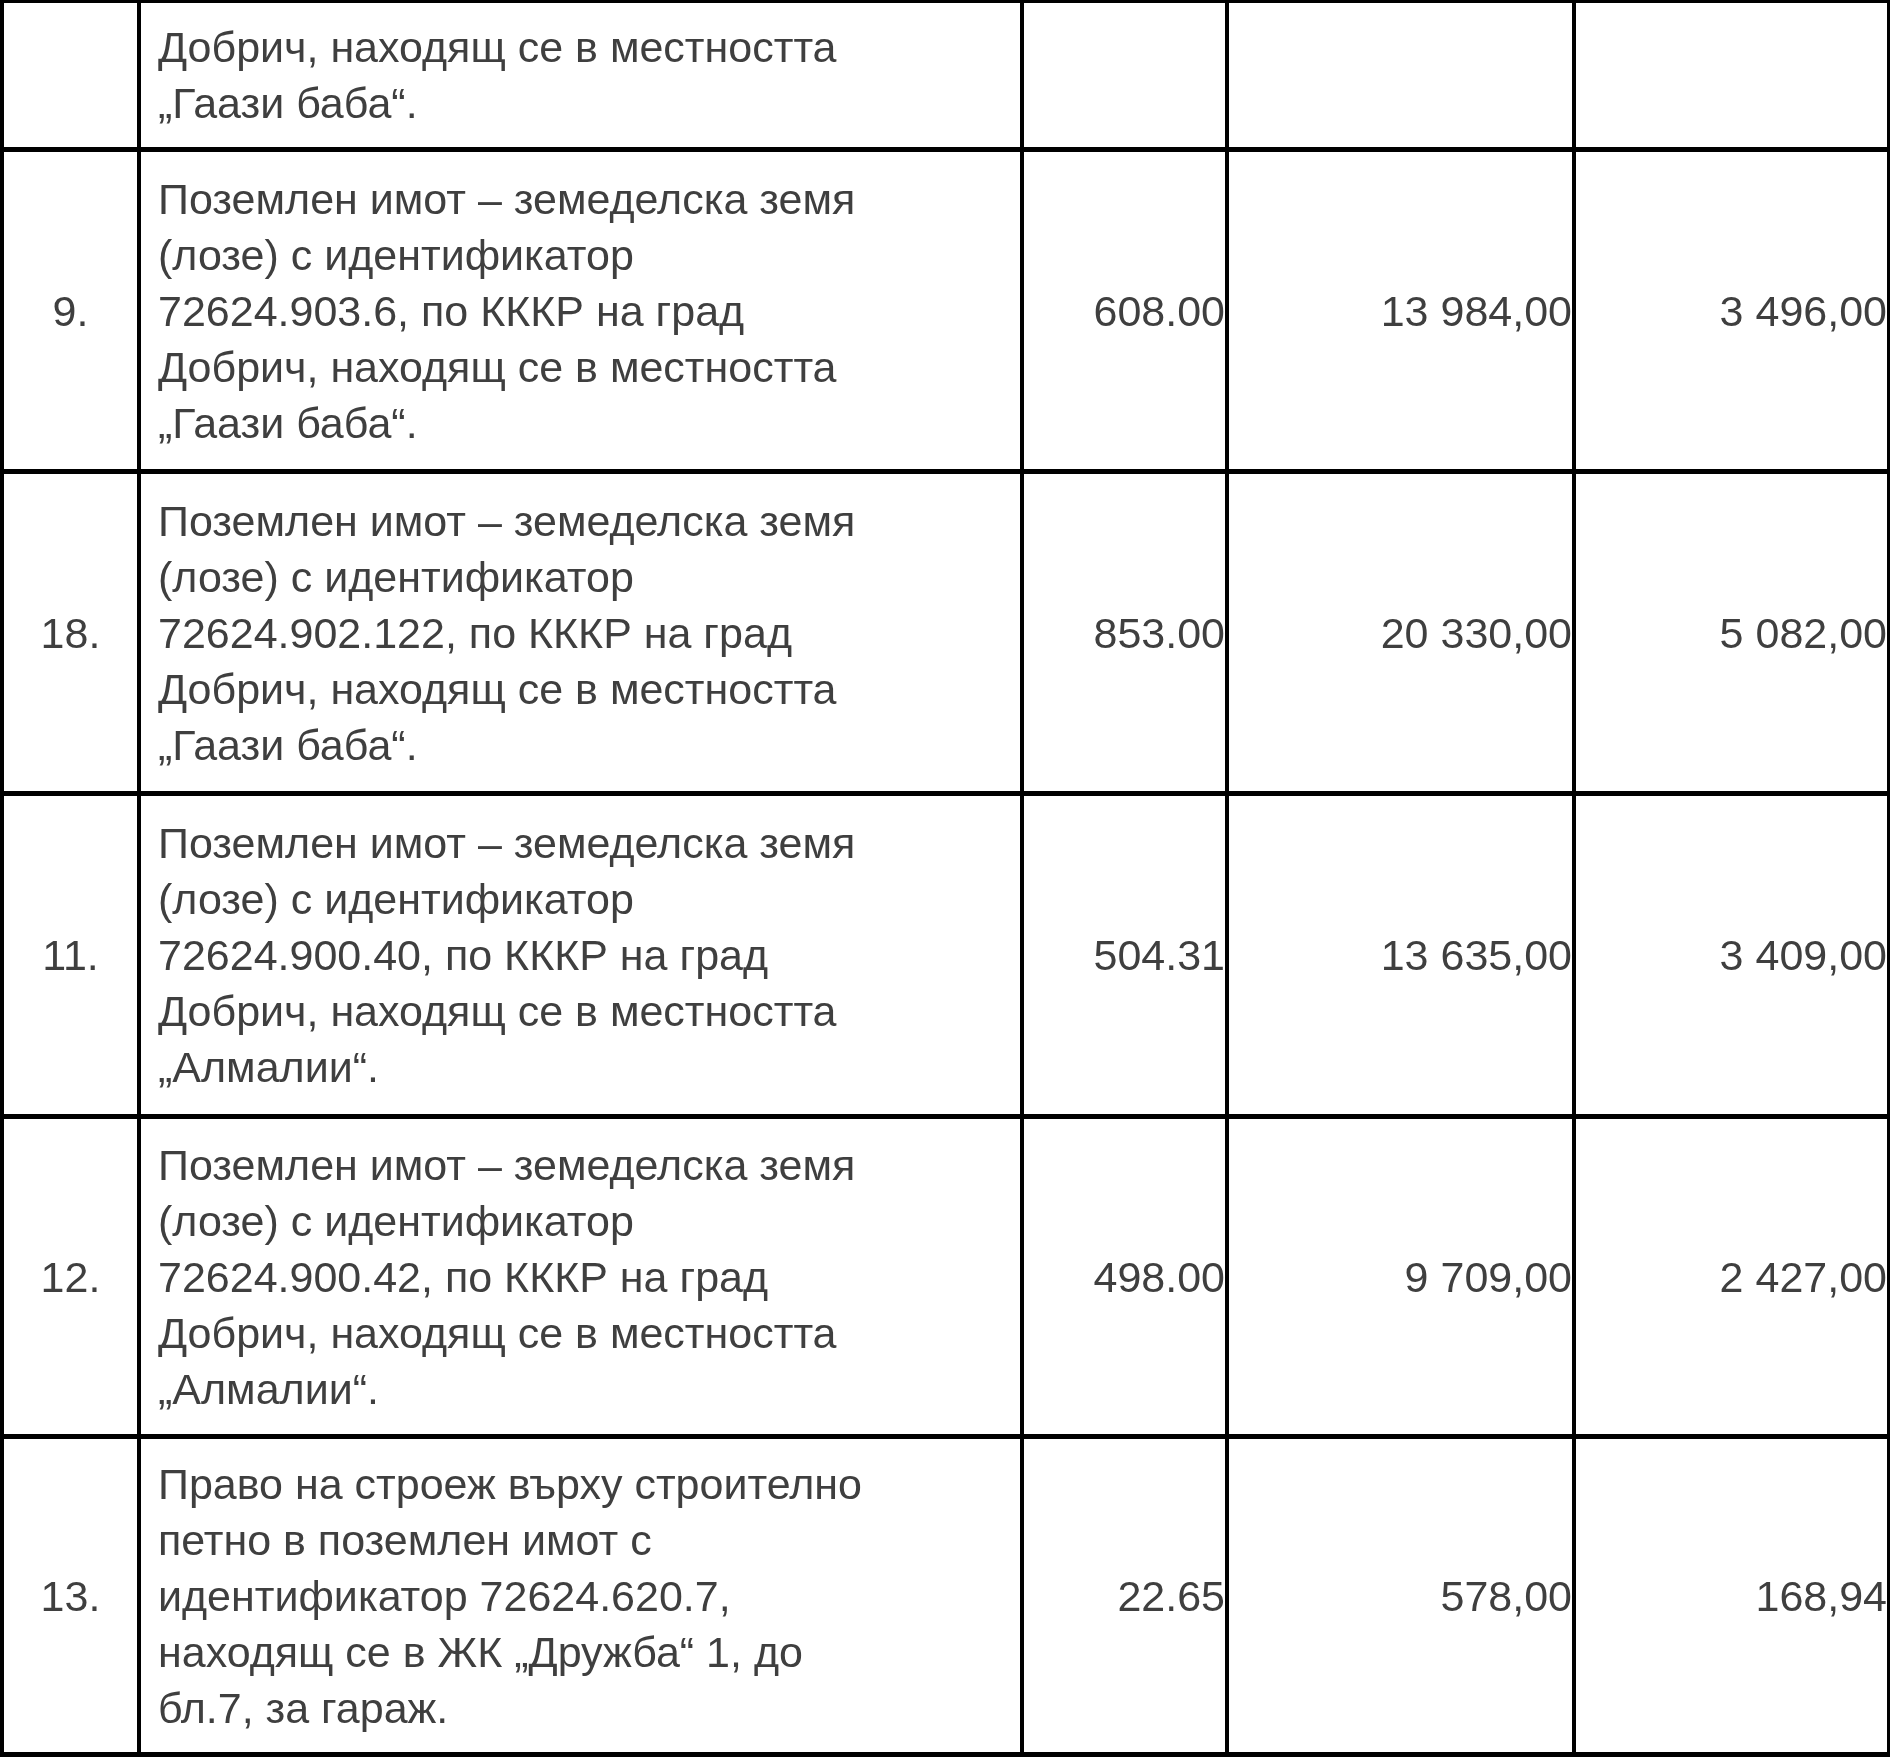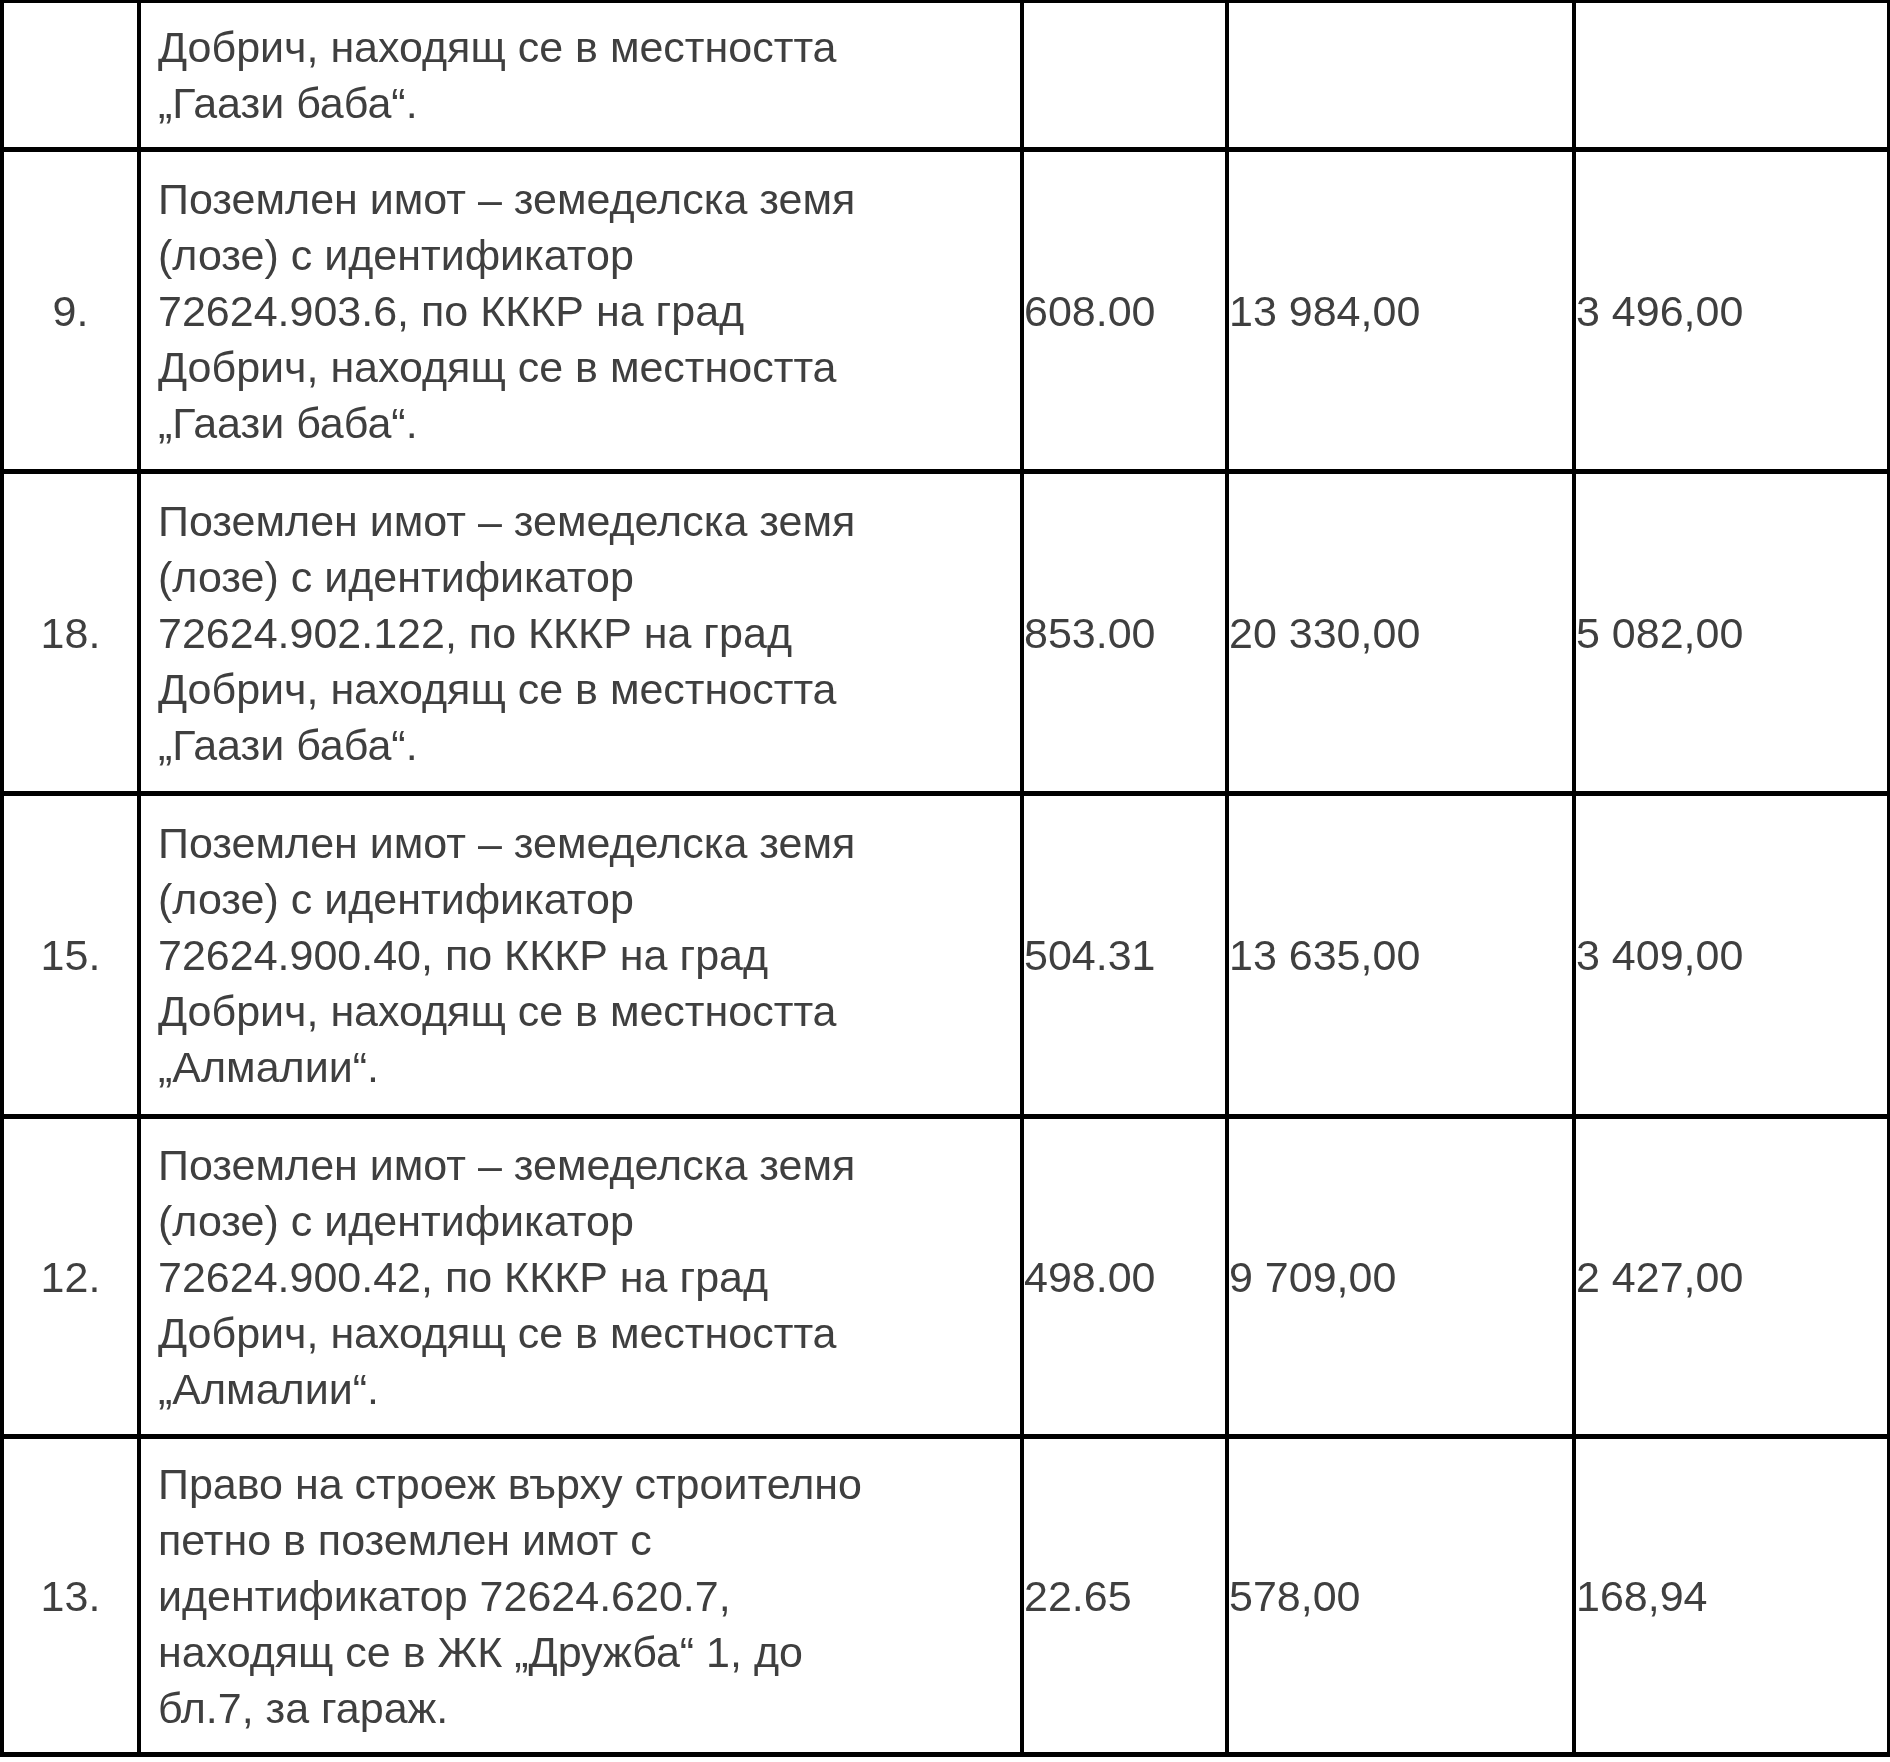--- a/index.html
+++ b/index.html
@@ -46,21 +46,21 @@
   td.c-num {
     text-align: center;
     padding: 0;
   }
   td.c-desc {
     text-align: left;
     padding: 0 10px 0 17px;
     white-space: pre-line;
   }
   td.c-val {
-    text-align: left;
+    text-align: right;
     padding: 0;
     white-space: nowrap;
   }
 </style>
 </head>
 <body>
 
 <div class="page">
   <table class="doc-table">
     <colgroup>
@@ -95,21 +95,21 @@
         <td class="c-desc">Поземлен имот – земеделска земя
 (лозе) с идентификатор
 72624.902.122, по КККР на град
 Добрич, находящ се в местността
 „Гаази баба“.</td>
         <td class="c-val">853.00</td>
         <td class="c-val">20 330,00</td>
         <td class="c-val">5 082,00</td>
       </tr>
       <tr class="r3">
-        <td class="c-num">15.</td>
+        <td class="c-num">11.</td>
         <td class="c-desc">Поземлен имот – земеделска земя
 (лозе) с идентификатор
 72624.900.40, по КККР на град
 Добрич, находящ се в местността
 „Алмалии“.</td>
         <td class="c-val">504.31</td>
         <td class="c-val">13 635,00</td>
         <td class="c-val">3 409,00</td>
       </tr>
       <tr class="r4">

